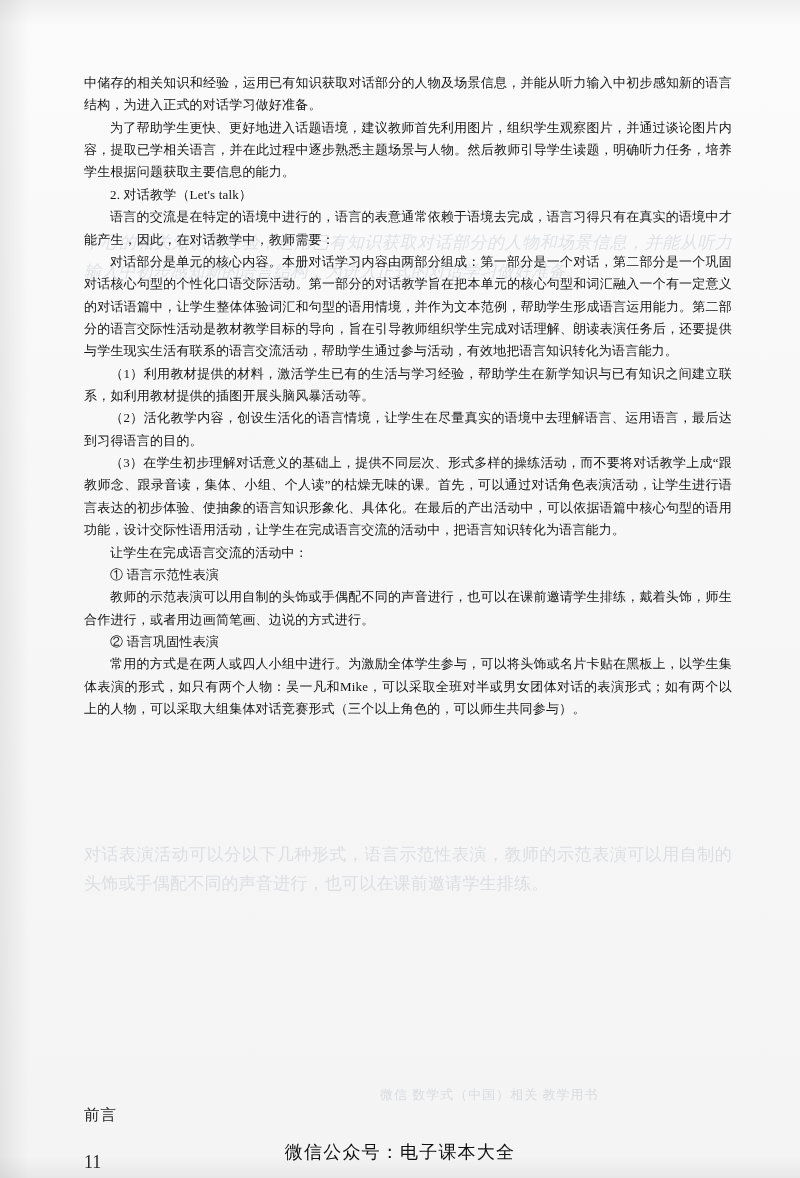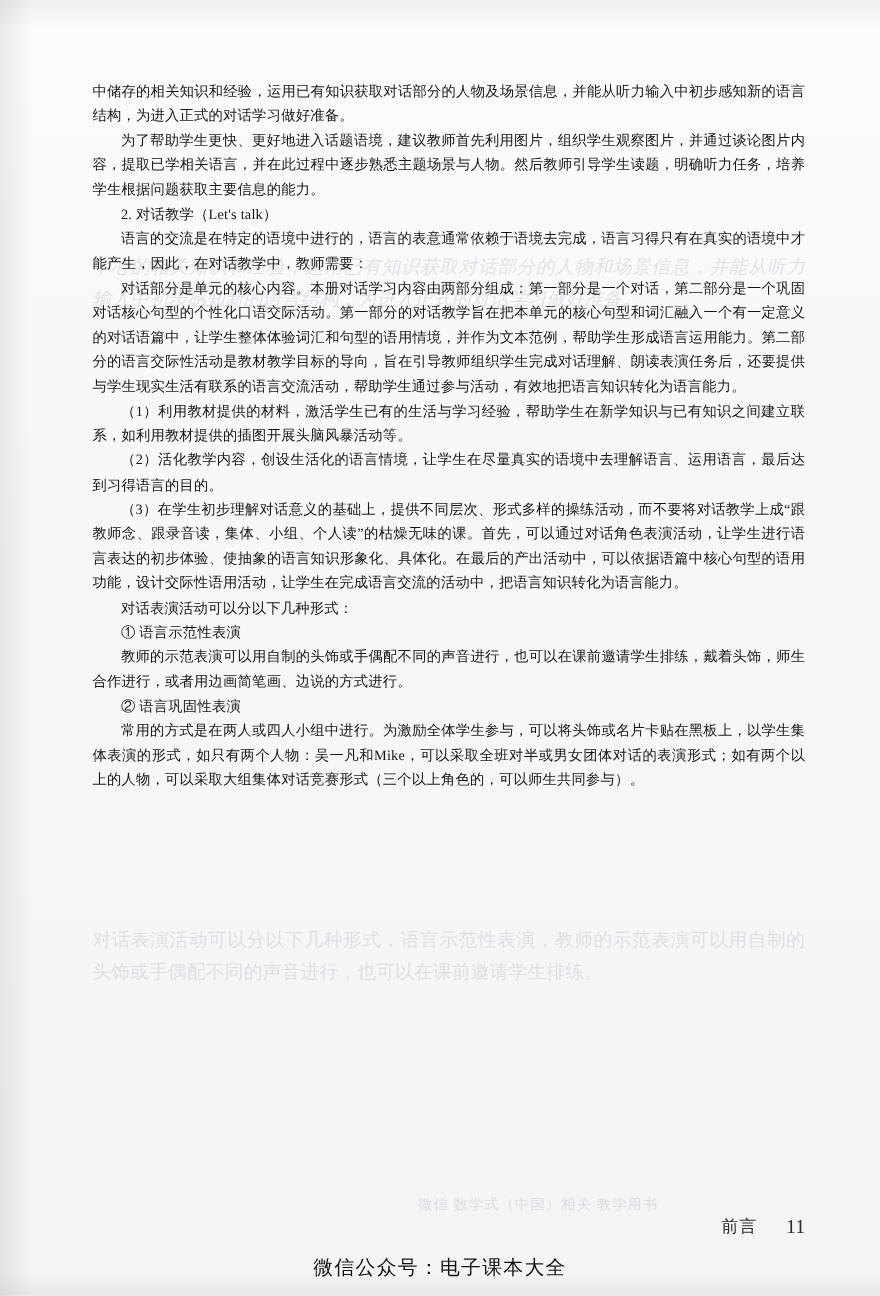--- a/index.html
+++ b/index.html
@@ -72,20 +72,21 @@
   .footer {
     position: absolute;
     left: 84px;
     width: 648px;
     top: 1105px;
     display: flex;
     justify-content: flex-end;
     align-items: flex-start;
     gap: 26px;
     color: #2a2a2a;
+    flex-direction: column;
   }
   .footer-label {
     font-size: 15.5px;
     letter-spacing: 1px;
   }
   .footer-page {
     font-size: 18px;
     font-family: "Liberation Serif", serif;
   }
   .watermark {
@@ -138,21 +139,21 @@
   <div class="page-inner">
     <div class="content">
       <p class="indent0">中储存的相关知识和经验，运用已有知识获取对话部分的人物及场景信息，并能从听力输入中初步感知新的语言结构，为进入正式的对话学习做好准备。</p>
       <p class="indent2">为了帮助学生更快、更好地进入话题语境，建议教师首先利用图片，组织学生观察图片，并通过谈论图片内容，提取已学相关语言，并在此过程中逐步熟悉主题场景与人物。然后教师引导学生读题，明确听力任务，培养学生根据问题获取主要信息的能力。</p>
       <p class="heading-sub">2. 对话教学（Let's talk）</p>
       <p class="indent2">语言的交流是在特定的语境中进行的，语言的表意通常依赖于语境去完成，语言习得只有在真实的语境中才能产生，因此，在对话教学中，教师需要：</p>
       <p class="indent2">对话部分是单元的核心内容。本册对话学习内容由两部分组成：第一部分是一个对话，第二部分是一个巩固对话核心句型的个性化口语交际活动。第一部分的对话教学旨在把本单元的核心句型和词汇融入一个有一定意义的对话语篇中，让学生整体体验词汇和句型的语用情境，并作为文本范例，帮助学生形成语言运用能力。第二部分的语言交际性活动是教材教学目标的导向，旨在引导教师组织学生完成对话理解、朗读表演任务后，还要提供与学生现实生活有联系的语言交流活动，帮助学生通过参与活动，有效地把语言知识转化为语言能力。</p>
       <p class="indent2">（1）利用教材提供的材料，激活学生已有的生活与学习经验，帮助学生在新学知识与已有知识之间建立联系，如利用教材提供的插图开展头脑风暴活动等。</p>
       <p class="indent2">（2）活化教学内容，创设生活化的语言情境，让学生在尽量真实的语境中去理解语言、运用语言，最后达到习得语言的目的。</p>
       <p class="indent2">（3）在学生初步理解对话意义的基础上，提供不同层次、形式多样的操练活动，而不要将对话教学上成“跟教师念、跟录音读，集体、小组、个人读”的枯燥无味的课。首先，可以通过对话角色表演活动，让学生进行语言表达的初步体验、使抽象的语言知识形象化、具体化。在最后的产出活动中，可以依据语篇中核心句型的语用功能，设计交际性语用活动，让学生在完成语言交流的活动中，把语言知识转化为语言能力。</p>
-      <p class="indent2">对话表演活动可以分以下几种形式：</p>
+      <p class="indent2">让学生在完成语言交流的活动中：</p>
       <p class="list-head">① 语言示范性表演</p>
       <p class="indent2">教师的示范表演可以用自制的头饰或手偶配不同的声音进行，也可以在课前邀请学生排练，戴着头饰，师生合作进行，或者用边画简笔画、边说的方式进行。</p>
       <p class="list-head">② 语言巩固性表演</p>
       <p class="indent2">常用的方式是在两人或四人小组中进行。为激励全体学生参与，可以将头饰或名片卡贴在黑板上，以学生集体表演的形式，如只有两个人物：吴一凡和Mike，可以采取全班对半或男女团体对话的表演形式；如有两个以上的人物，可以采取大组集体对话竞赛形式（三个以上角色的，可以师生共同参与）。</p>
     </div>
   </div>
 
   <div class="footer-ghost">微信 数学式（中国）相关 教学用书</div>
 
   <div class="footer">

